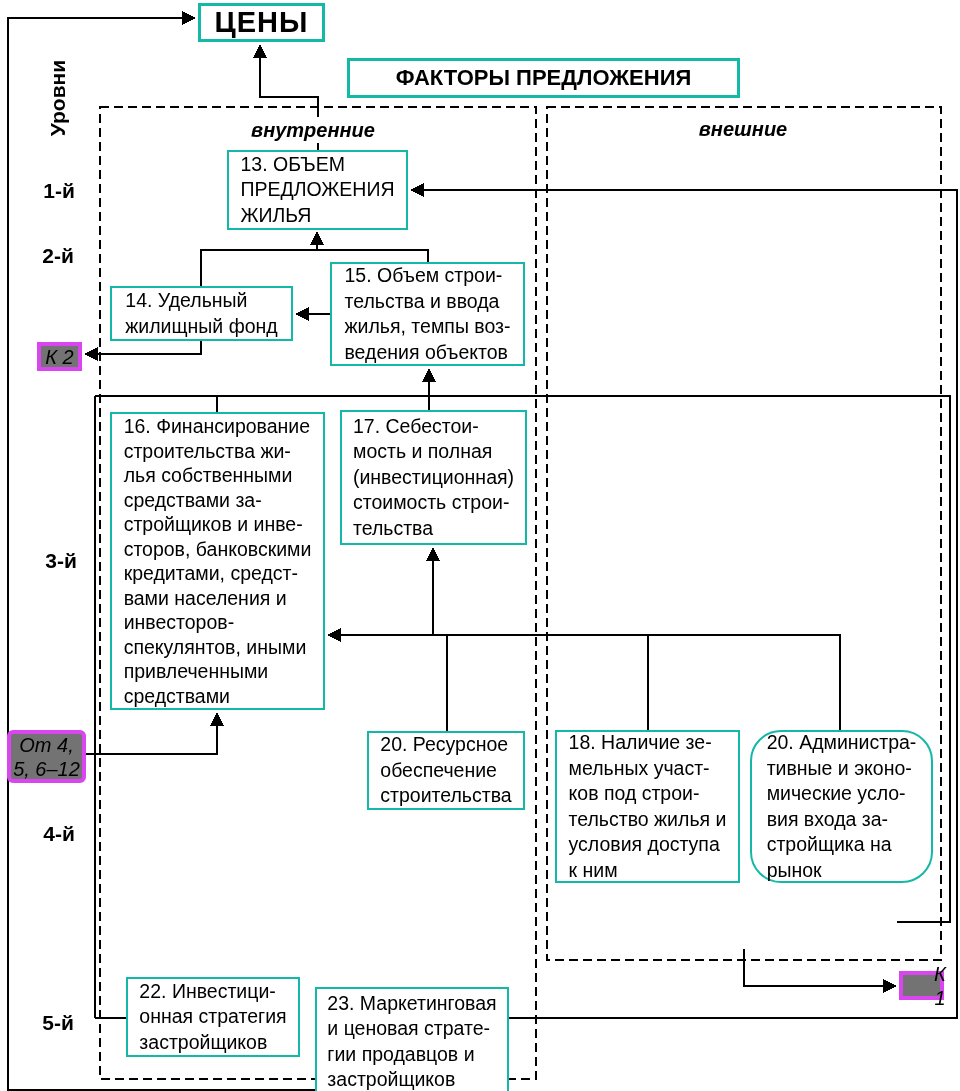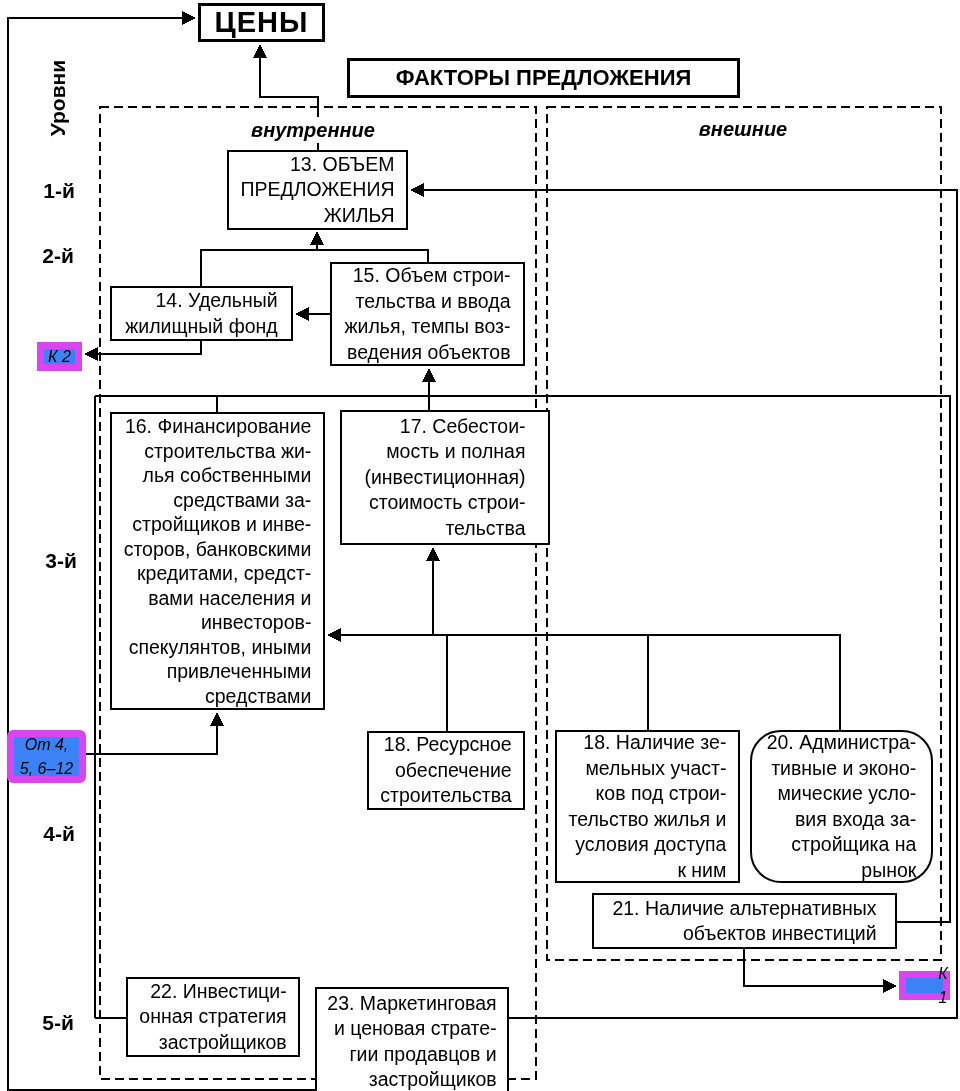--- a/index.html
+++ b/index.html
@@ -2,31 +2,31 @@
 <html><head>
 <meta charset="utf-8">
 <style>
   html,body{margin:0;padding:0;background:#fff;}
   .canvas{
     position:relative;width:960px;height:1091px;background:#fff;overflow:hidden;
     font-family:"Liberation Sans","DejaVu Sans",sans-serif;color:#000;
   }
   .layer{position:absolute;left:0;top:0;z-index:1;}
   .node{
-    position:absolute;z-index:2;background:#fff;border:2px solid #000000;box-sizing:border-box;
-    display:flex;align-items:center;justify-content:center;text-align:right;
+    position:absolute;z-index:2;background:#fff;border:2px solid #14b8a6;box-sizing:border-box;
+    display:flex;align-items:center;justify-content:center;text-align:left;
     white-space:pre-line;font-size:19.5px;line-height:25.5px;
   }
   .title-box{border-width:3px;font-weight:bold;font-size:29px;letter-spacing:1px;}
   .subtitle-box{border-width:3px;font-weight:bold;font-size:22px;}
   .n16{line-height:24.5px;}
   .conn{
-    position:absolute;z-index:2;background:#3b82f6;border:7px solid #d946ef;box-sizing:border-box;
+    position:absolute;z-index:2;background:#737373;border:4px solid #d946ef;box-sizing:border-box;
     display:flex;align-items:center;justify-content:center;text-align:center;
-    white-space:pre-line;font-style:italic;font-size:16px;line-height:24px;
+    white-space:pre-line;font-style:italic;font-size:20px;line-height:24px;
   }
   .grp-label{
     position:absolute;z-index:3;background:#fff;text-align:center;
     font-weight:bold;font-style:italic;font-size:20px;line-height:26px;
   }
   .lvl{
     position:absolute;z-index:2;width:60px;text-align:center;
     font-weight:bold;font-size:21px;line-height:24px;
   }
   .axis-label{
@@ -104,42 +104,40 @@
 лья собственными
 средствами за-
 стройщиков и инве-
 сторов, банковскими
 кредитами, средст-
 вами населения и
 инвесторов-
 спекулянтов, иными
 привлеченными
 средствами</div>
-  <div class="node" style="left:340px;top:410px;width:210px;height:135px;">17. Себестои-
+  <div class="node" style="left:340px;top:410px;width:187px;height:135px;">17. Себестои-
 мость и полная
 (инвестиционная)
 стоимость строи-
 тельства</div>
   <div class="node" style="left:555px;top:730px;width:185px;height:153px;">18. Наличие зе-
 мельных участ-
 ков под строи-
 тельство жилья и
 условия доступа
 к ним</div>
-  <div class="node" style="left:367px;top:731px;width:158px;height:79px;">18. Ресурсное
+  <div class="node" style="left:367px;top:731px;width:158px;height:79px;">20. Ресурсное
 обеспечение
 строительства</div>
   <div class="node" style="left:750px;top:730px;width:183px;height:153px;border-radius:31px;">20. Администра-
 тивные и эконо-
 мические усло-
 вия входа за-
 стройщика на
 рынок</div>
-  <div class="node" style="left:592px;top:893px;width:305px;height:56px;">21. Наличие альтернативных
-объектов инвестиций</div>
   <div class="node" style="left:126px;top:977px;width:174px;height:80px;">22. Инвестици-
 онная стратегия
 застройщиков</div>
   <div class="node" style="left:315px;top:963px;width:194px;height:109px;margin-top:24px;">23. Маркетинговая
 и ценовая страте-
 гии продавцов и
 застройщиков</div>
 
   <div class="conn" style="left:37px;top:342px;width:45px;height:29px;">К 2</div>
   <div class="conn" style="left:7px;top:730px;width:79px;height:53px;border-radius:6px;">От 4,

